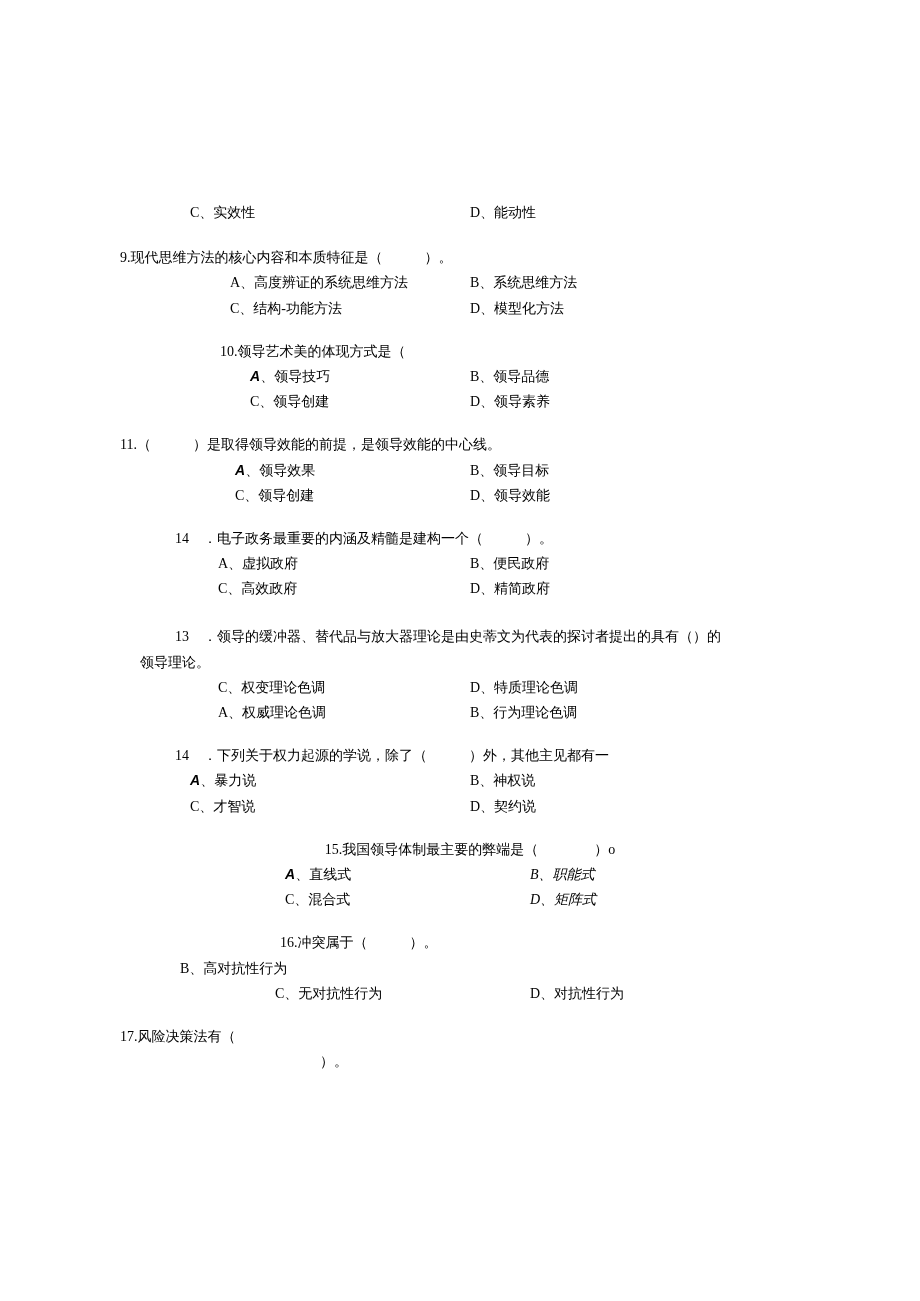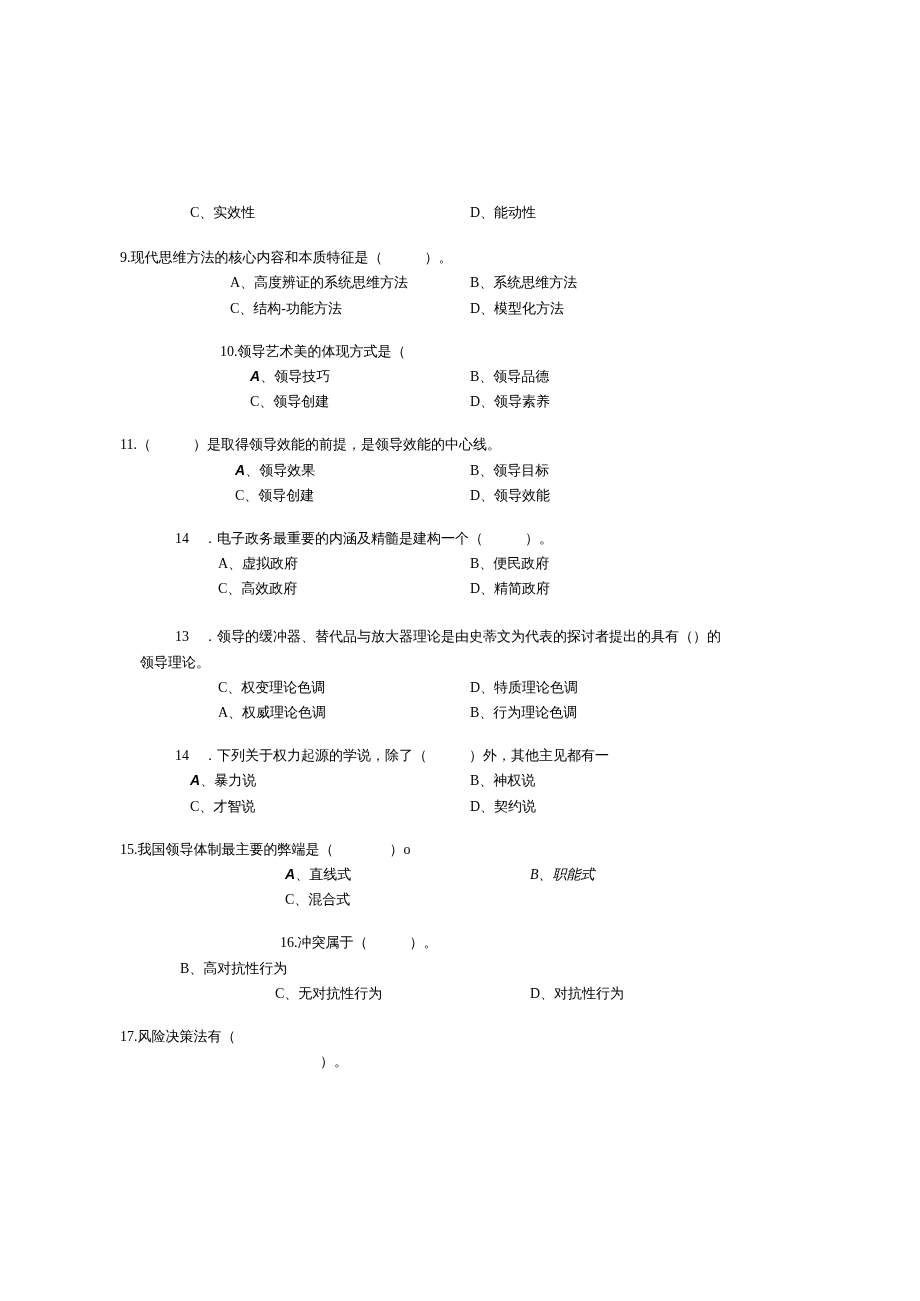--- a/index.html
+++ b/index.html
@@ -74,20 +74,21 @@
       padding-left: 55px;
     }
     .q14-cont {
       padding-left: 20px;
     }
     .q14-opts .opt-left {
       padding-left: 70px;
     }
     .q15-stem {
       padding-left: 0;
+      text-align: center;
     }
     .q15-opts .opt-left {
       padding-left: 165px;
     }
     .q15-opts .opt-right {
       padding-left: 60px;
       font-style: italic;
     }
     .q16-stem {
       padding-left: 160px;
@@ -194,20 +195,21 @@
 </div>
 
 <div class="question-block">
   <div class="q15-stem">15.我国领导体制最主要的弊端是（　　　　）o</div>
   <div class="option-row q15-opts">
     <div class="opt-left"><span class="italic-a">A</span><span>、直线式</span></div>
     <div class="opt-right">B、职能式</div>
   </div>
   <div class="option-row q15-opts">
     <div class="opt-left">C、混合式</div>
+    <div class="opt-right">D、矩阵式</div>
   </div>
 </div>
 
 <div class="question-block">
   <div class="q16-stem">16.冲突属于（　　　）。</div>
   <div class="option-row q16-opts">
     <div class="opt-right">B、高对抗性行为</div>
   </div>
   <div class="option-row q16-opts">
     <div class="opt-left">C、无对抗性行为</div>

